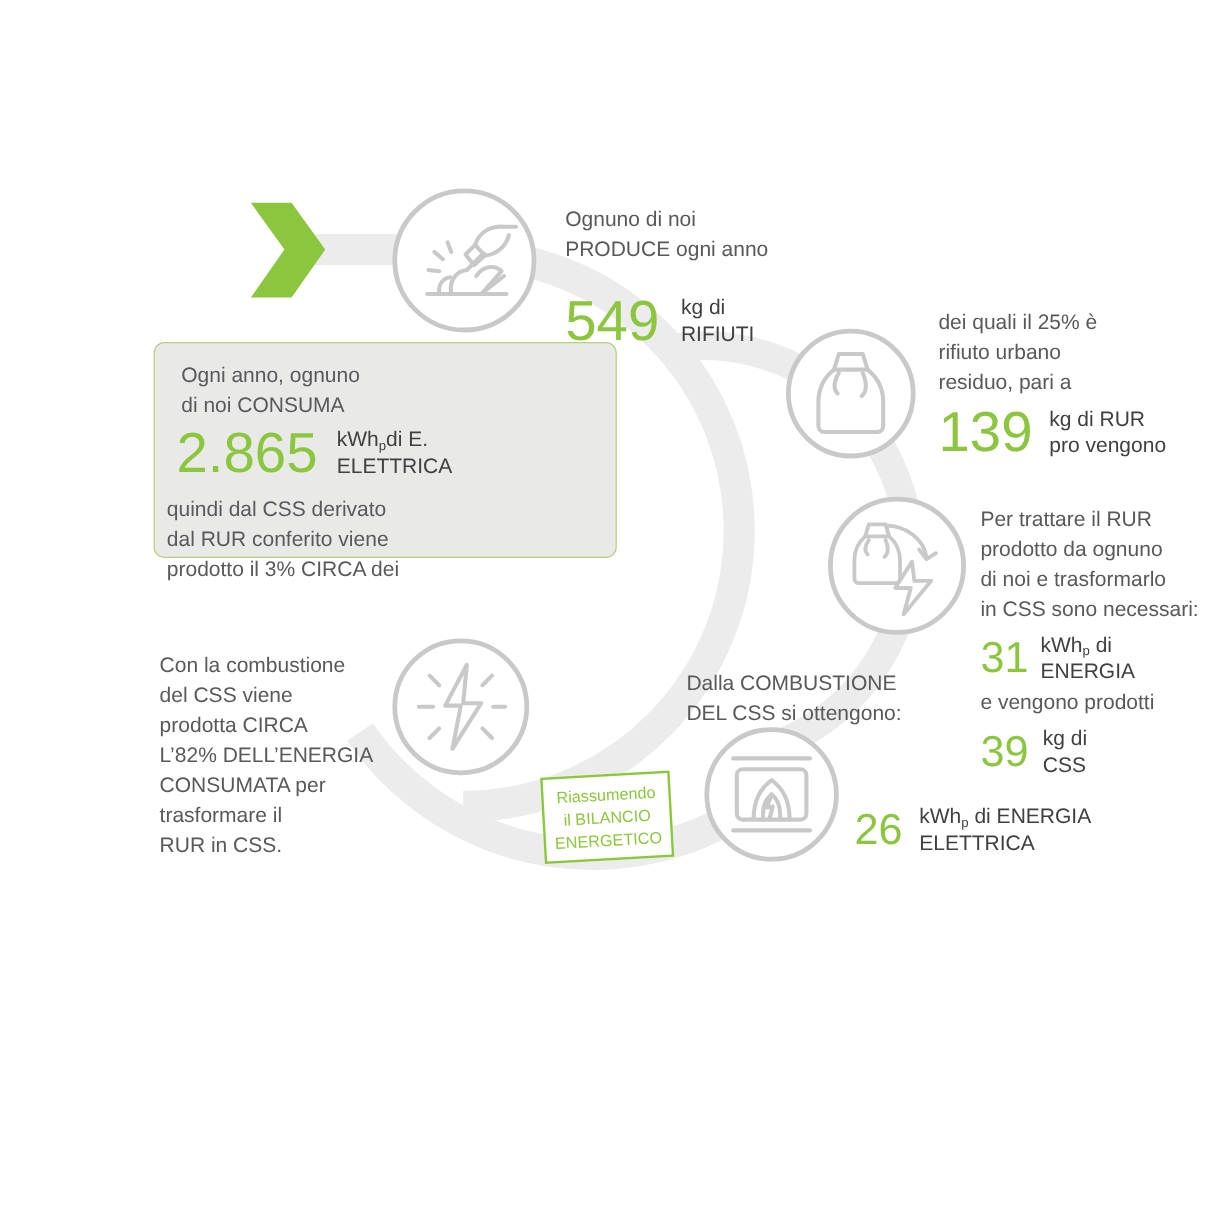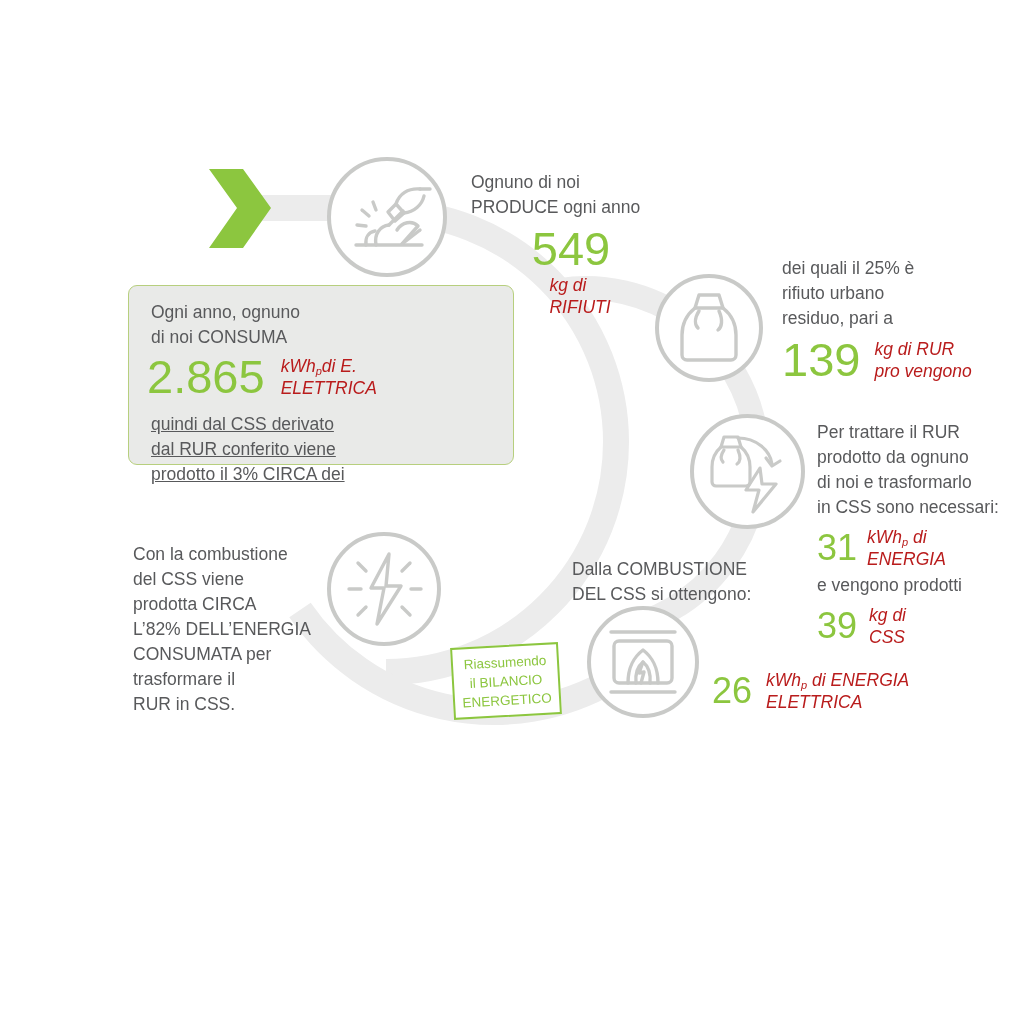--- a/index.html
+++ b/index.html
@@ -47,24 +47,23 @@
     color:#8cc63f;
     font-size:47px;
     line-height:50px;
     font-weight:400;
     letter-spacing:0px;
   }
   .bignum.sm{font-size:36px;line-height:47px;}
   .unit{
     font-size:17.5px;
     line-height:22px;
-    color:#b91c1c;
+    color:#404040;
     margin-left:12px;
     white-space:nowrap;
-    font-style:italic;
   }
   .unit sub{font-size:11px;line-height:0;vertical-align:baseline;position:relative;top:3px;}
 
   
   .panel{
     position:absolute;
     background:#e9eae8;
     border:1.4px solid #b7cf7e;
     border-radius:9px;
     box-sizing:border-box;
@@ -183,21 +182,21 @@
       <path d="M17 17 L25 25"></path>
       <path d="M69 17 L61 25"></path>
       <path d="M17 69 L25 61"></path>
       <path d="M69 69 L61 61"></path>
     </svg>
   </div>
 
   <div class="tblock" style="left:471px;top:170px;width:200px;">
     <div class="line">Ognuno di noi</div>
     <div class="line">PRODUCE ogni anno</div>
-    <div class="numrow" style="margin-top:4px;flex-direction:column;">
+    <div class="numrow" style="margin-top:22px;">
       <div class="bignum">549</div>
       <div class="unit" style="margin-left:18px;">
         <div>kg di</div>
         <div>RIFIUTI</div>
       </div>
     </div>
   </div>
 
   <div class="tblock" style="left:782px;top:256px;width:230px;">
     <div class="line">dei quali il 25% è</div>
@@ -269,21 +268,21 @@
     </div>
     <div class="ptext" style="left:18px;top:66px;">
       <div class="numrow">
         <div class="bignum">2.865</div>
         <div class="unit" style="margin-left:16px;">
           <div><span>kWh</span><sub>p</sub><span>di E.</span></div>
           <div>ELETTRICA</div>
         </div>
       </div>
     </div>
-    <div class="ptext" style="left:22px;top:126px;text-decoration:underline;">
+    <div class="ptext" style="left:10px;top:126px;">
       <div class="line">quindi dal CSS derivato</div>
       <div class="line">dal RUR conferito viene</div>
       <div class="line">prodotto il 3% CIRCA dei</div>
     </div>
   </div>
 
   <div class="greenbox" style="left:452px;top:645px;width:108px;height:72px;">
     <div>Riassumendo</div>
     <div>il BILANCIO</div>
     <div>ENERGETICO</div>

